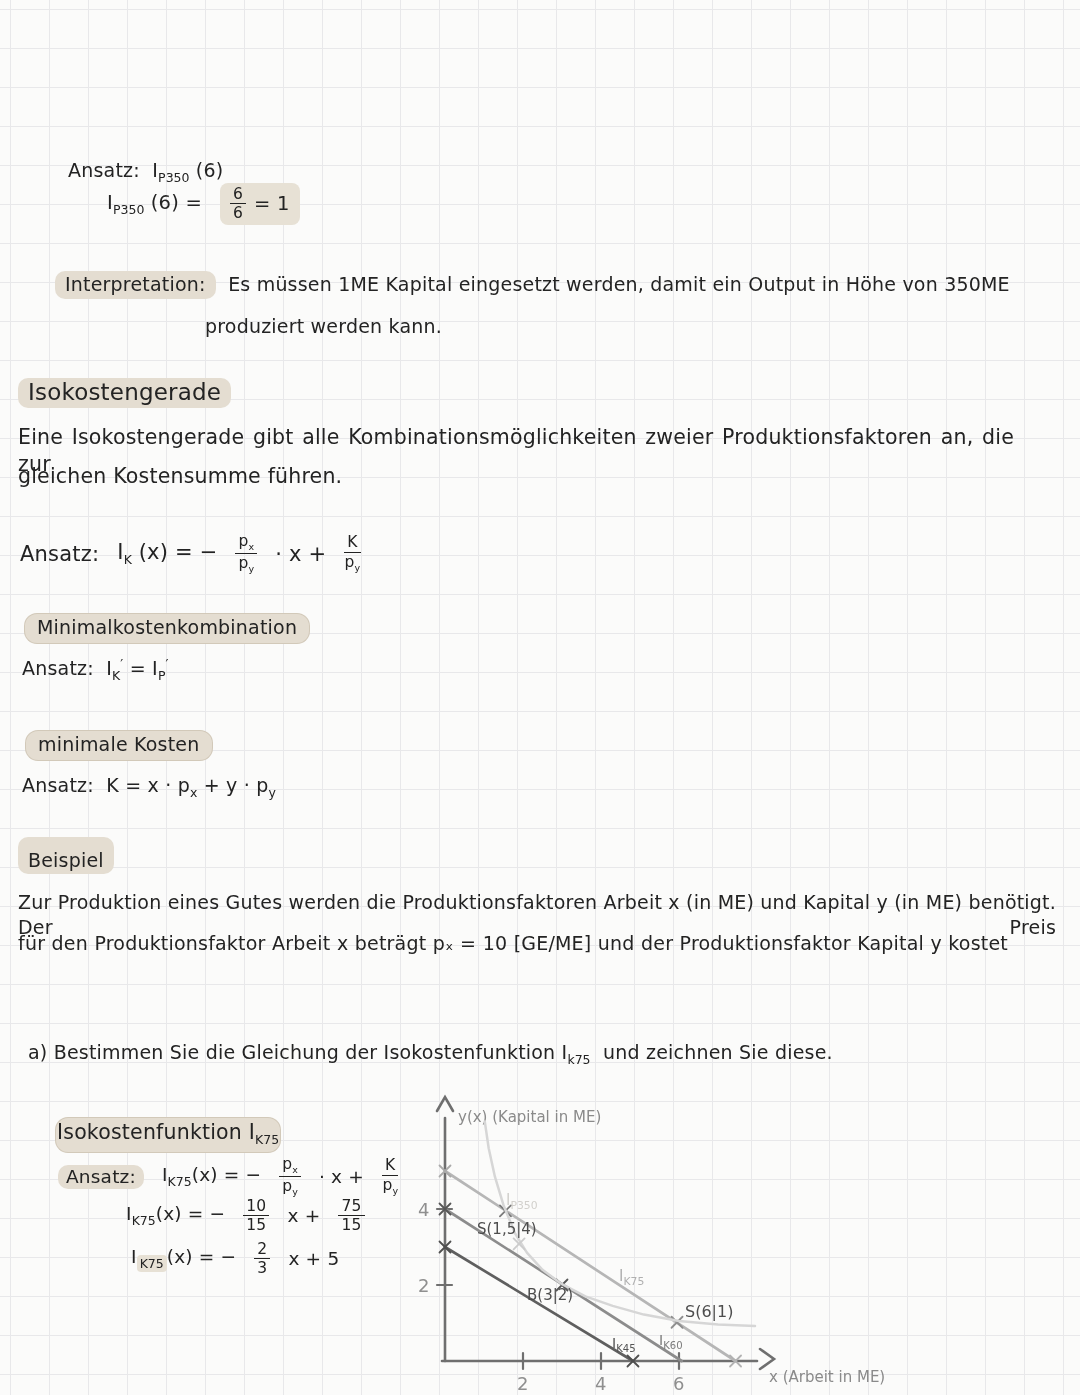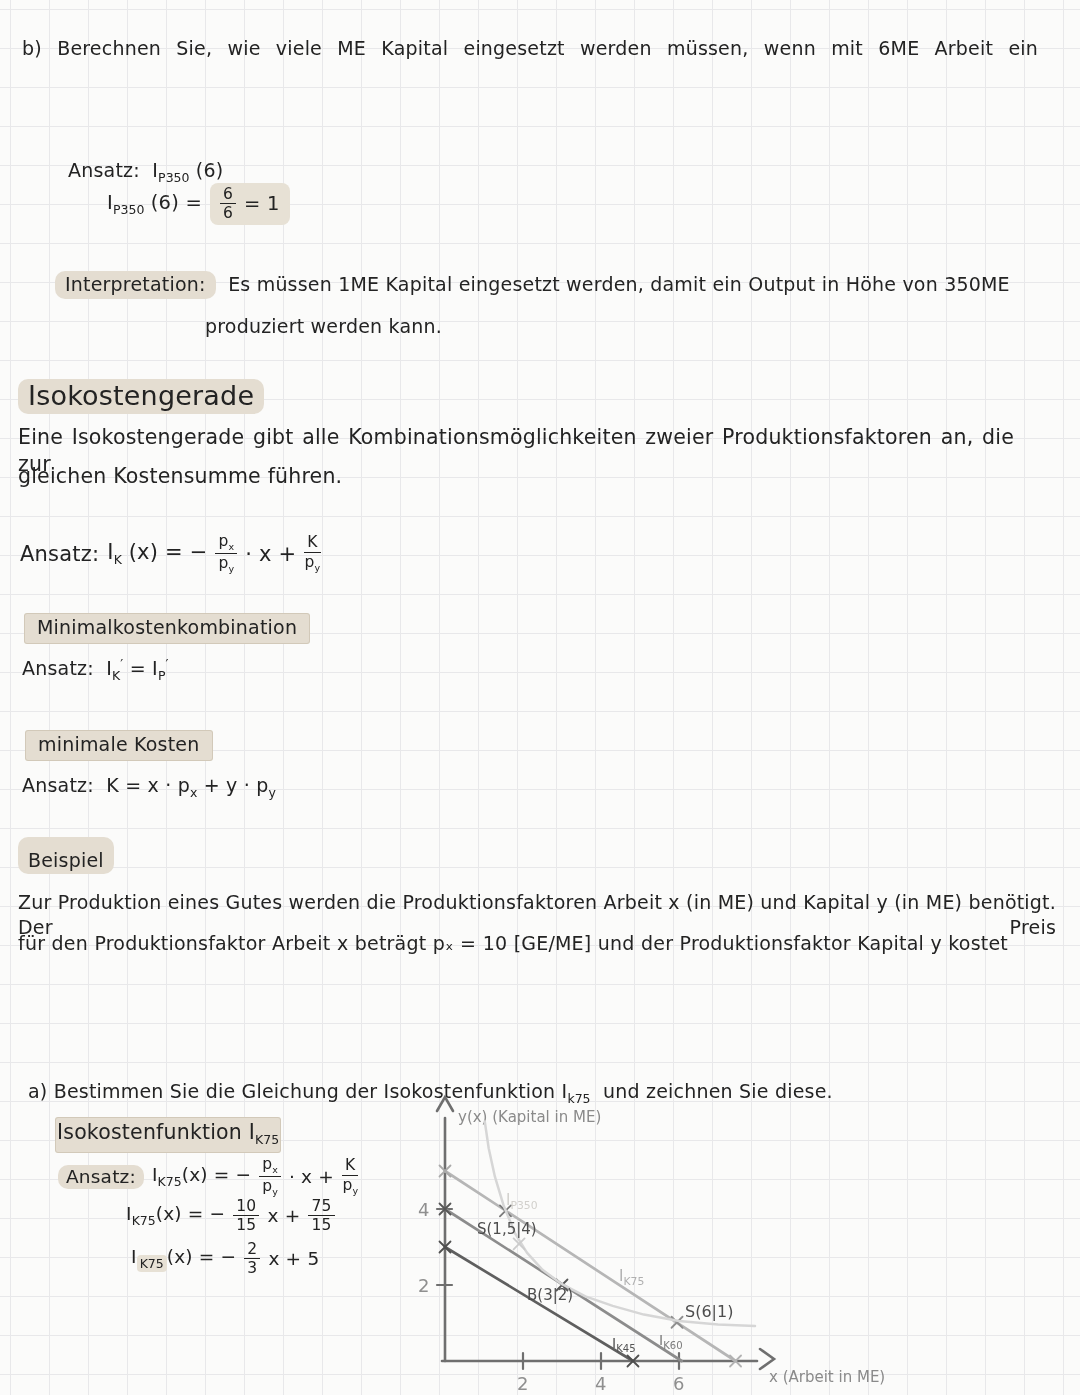--- a/index.html
+++ b/index.html
@@ -5,41 +5,40 @@
   html,body{margin:0;padding:0}
   .page{position:relative;width:1080px;height:1395px;overflow:hidden;
     background-color:#fbfbfa;
     background-image:linear-gradient(#e8e8ea 1px,transparent 1px),
                      linear-gradient(90deg,#e8e8ea 1px,transparent 1px);
     background-size:39px 39px;background-position:10px 9px;
     font-family:"DejaVu Sans",sans-serif;color:#232323}
   .t{position:absolute;white-space:nowrap;font-size:19px;line-height:1.3;letter-spacing:.2px}
   .j{white-space:normal;text-align:justify;text-align-last:justify}
   .big{font-size:20.5px}
-  .h{font-size:27px}
-  .pill{display:inline-block;background:#e4ddd1;border:1px solid rgba(178,164,140,.35);border-radius:3px;padding:3px 13px 5px}
+  .h{font-size:23px}
+  .pill{display:inline-block;background:#e4ddd1;border:1px solid rgba(178,164,140,.35);border-radius:13px;padding:3px 13px 5px}
   .hl{background:#e4ddd1;border-radius:10px;padding:2px 10px 4px}
   .hlw{background:#e7e1d5;border-radius:8px;padding:3px 10px;display:inline-flex;align-items:center;gap:8px}
   .hls{background:#e7e1d5;border-radius:4px;padding:1px 3px}
-  .fx{position:absolute;display:flex;align-items:center;gap:8px;font-size:19.5px;white-space:nowrap;letter-spacing:.2px}
+  .fx{position:absolute;display:flex;align-items:center;gap:18px;font-size:19.5px;white-space:nowrap;letter-spacing:.2px}
   .frac{display:inline-flex;flex-direction:column;align-items:center;line-height:1.05;font-size:15.5px}
   .frac .nu{border-bottom:1.7px solid #232323;padding:0 3px 1px}
   .frac .de{padding-top:1px}
   sub.s{font-size:12.5px;letter-spacing:0}
   sub.ss{font-size:9.5px;letter-spacing:0}
   .pr{font-size:13px;vertical-align:7px}
   #graph{position:absolute;left:0;top:0}
   #graph text{font-family:"DejaVu Sans",sans-serif}
 </style>
 </head>
 <body>
 
 <div class="page">
 
-  <div class="t j" style="left:22px;top:36px;width:1016px">b) Berechnen Sie, wie viele ME Kapital eingesetzt werden müssen, wenn mit 6ME Arbeit ein</div>
 
   <div class="t" style="left:68px;top:158px"><span>Ansatz:</span>&nbsp; <span><span>I</span><sub class="s">P350</sub> <span>(6)</span></span></div>
 
   <div class="fx" style="left:107px;top:183px">
     <span><span>I</span><sub class="s">P350</sub> <span>(6) =</span></span>
     <span class="hlw">
       <span class="frac">
           <span class="nu">6</span>
           <span class="de">6</span>
         </span>
@@ -71,21 +70,21 @@
   <div class="t" style="left:24px;top:613px"><span class="pill" style="padding:1px 12px 3px">Minimalkostenkombination</span></div>
   <div class="t" style="left:22px;top:656px"><span>Ansatz:</span>&nbsp; <span>I</span><sub class="s">K</sub><span class="pr">′</span> <span>=</span> <span>I</span><sub class="s">P</sub><span class="pr">′</span></div>
 
   <div class="t" style="left:25px;top:730px"><span class="pill" style="padding:1px 12px 3px">minimale Kosten</span></div>
   <div class="t" style="left:22px;top:773px"><span>Ansatz:</span>&nbsp; <span>K = x · p</span><sub class="s">x</sub> <span>+ y · p</span><sub class="s">y</sub></div>
 
   <div class="t" style="left:18px;top:848px"><span class="hl" style="padding:12px 10px 3px">Beispiel</span></div>
   <div class="t j" style="left:18px;top:890px;width:1038px">Zur Produktion eines Gutes werden die Produktionsfaktoren Arbeit x (in ME) und Kapital y (in ME) benötigt. Der Preis</div>
   <div class="t j" style="left:18px;top:931px;width:990px">für den Produktionsfaktor Arbeit x beträgt pₓ = 10 [GE/ME] und der Produktionsfaktor Kapital y kostet</div>
 
-  <div class="t" style="left:28px;top:1079px"><span>a) Bestimmen Sie die Gleichung der Isokostenfunktion</span> <span><span>I</span><sub class="s">k75</sub></span>&nbsp; <span>und zeichnen Sie diese.</span></div>
+  <div class="t" style="left:28px;top:1040px"><span>a) Bestimmen Sie die Gleichung der Isokostenfunktion</span> <span><span>I</span><sub class="s">k75</sub></span>&nbsp; <span>und zeichnen Sie diese.</span></div>
 
   <div class="t" style="left:55px;top:1117px"><span class="pill big" style="padding:1px 1px 4px"><span>Isokostenfunktion</span> <span>I</span><sub class="s">K75</sub></span></div>
 
   <div class="fx" style="left:58px;top:1156px;font-size:18.5px">
     <span class="hl" style="padding:1px 8px 2px">Ansatz:</span>
     <span><span>I</span><sub class="s">K75</sub><span>(x) = −</span></span>
     <span class="frac">
         <span class="nu"><span>p</span><sub class="ss">x</sub></span>
         <span class="de"><span>p</span><sub class="ss">y</sub></span>
       </span>

